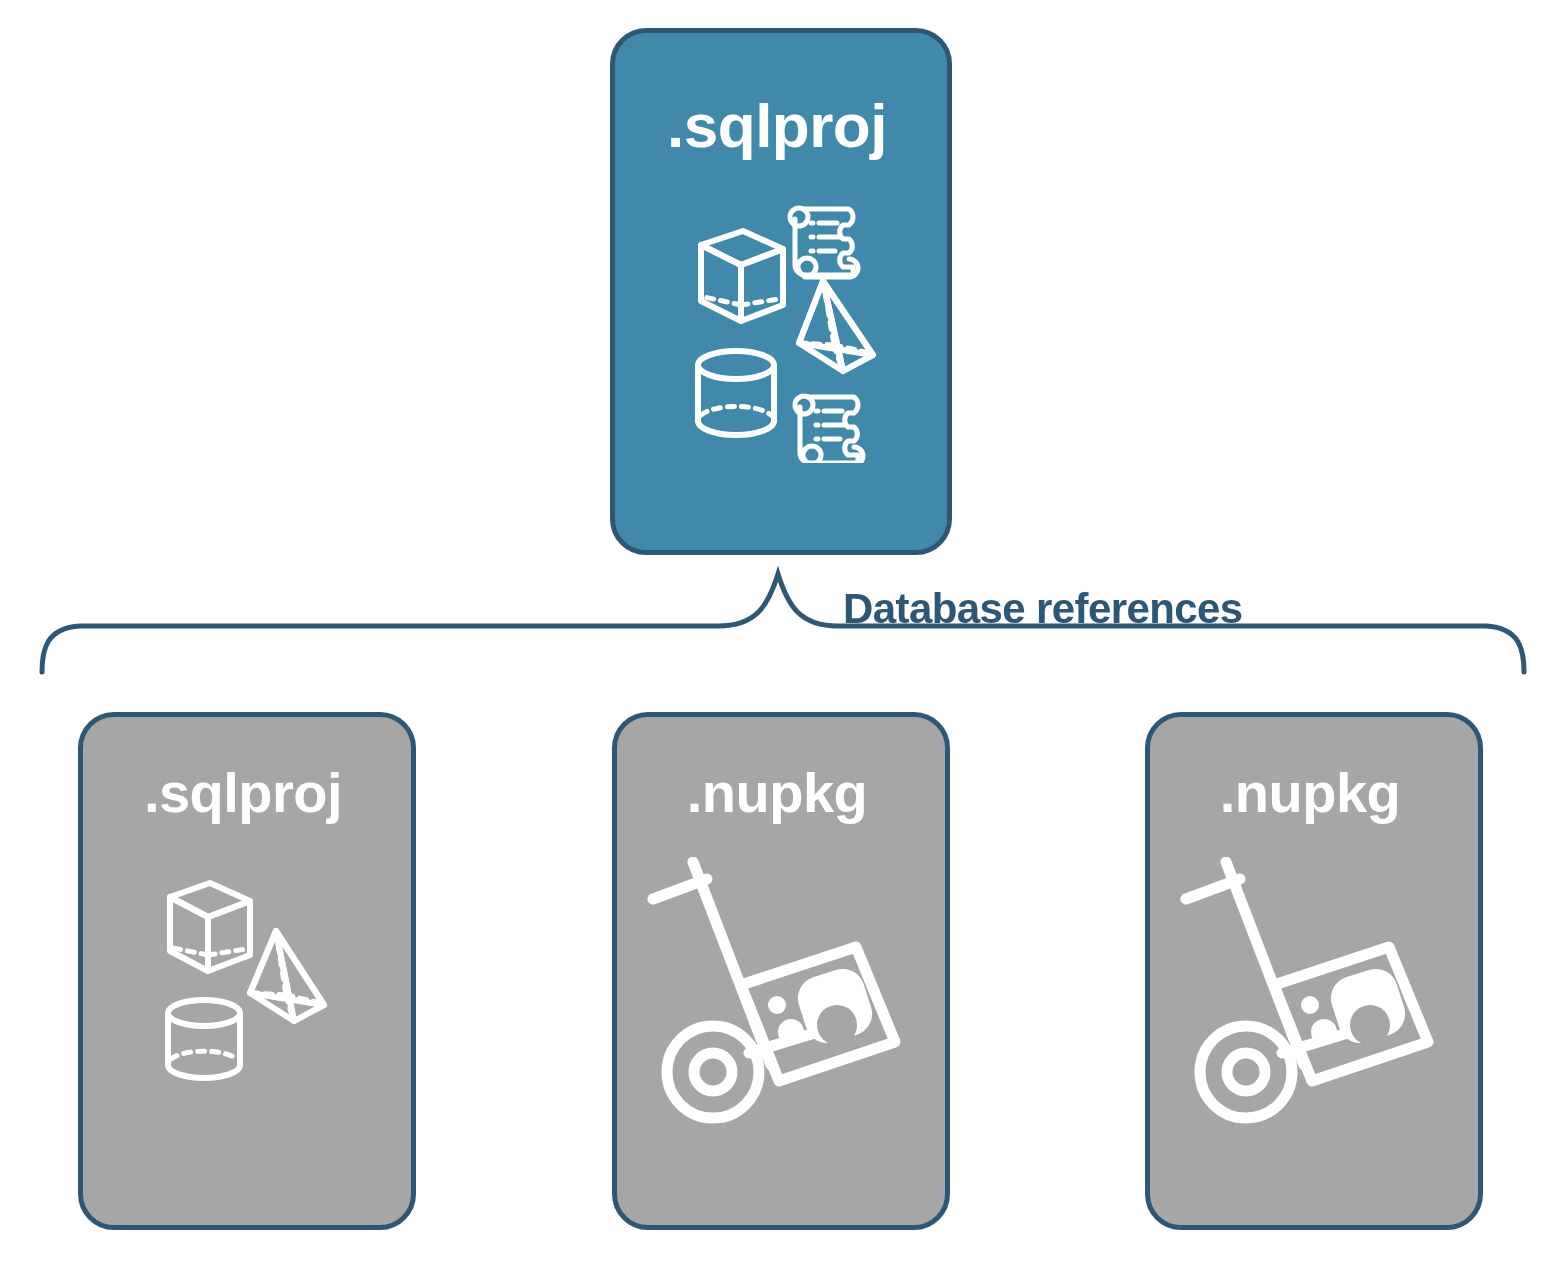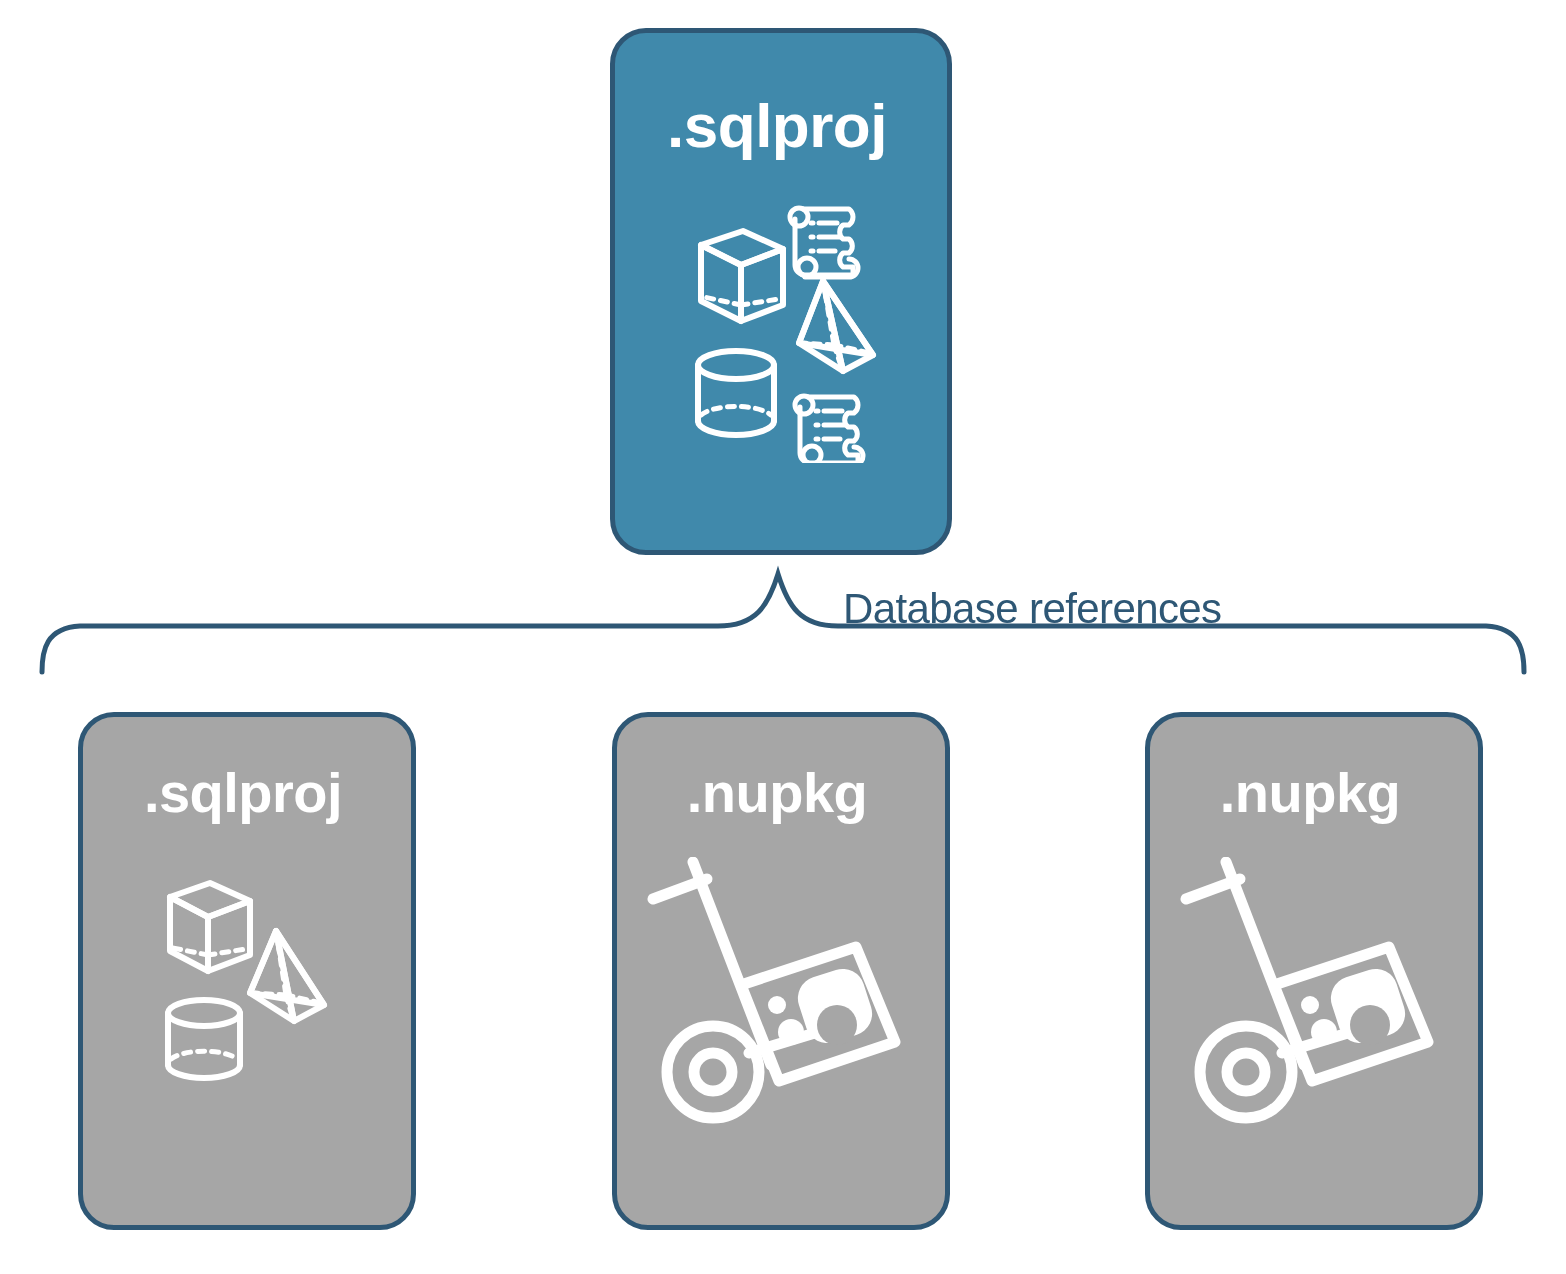--- a/index.html
+++ b/index.html
@@ -96,21 +96,21 @@
     height: 130px;
     pointer-events: none;
   }
 
   
   #bracket-label {
     position: absolute;
     left: 843px;
     top: 585px;
     font-size: 42px;
-    font-weight: normal;
+    font-weight: bold;
     color: #2e5775;
     letter-spacing: -0.6px;
     white-space: nowrap;
   }
 </style>
 </head>
 <body>
 
 <div id="canvas">
 

